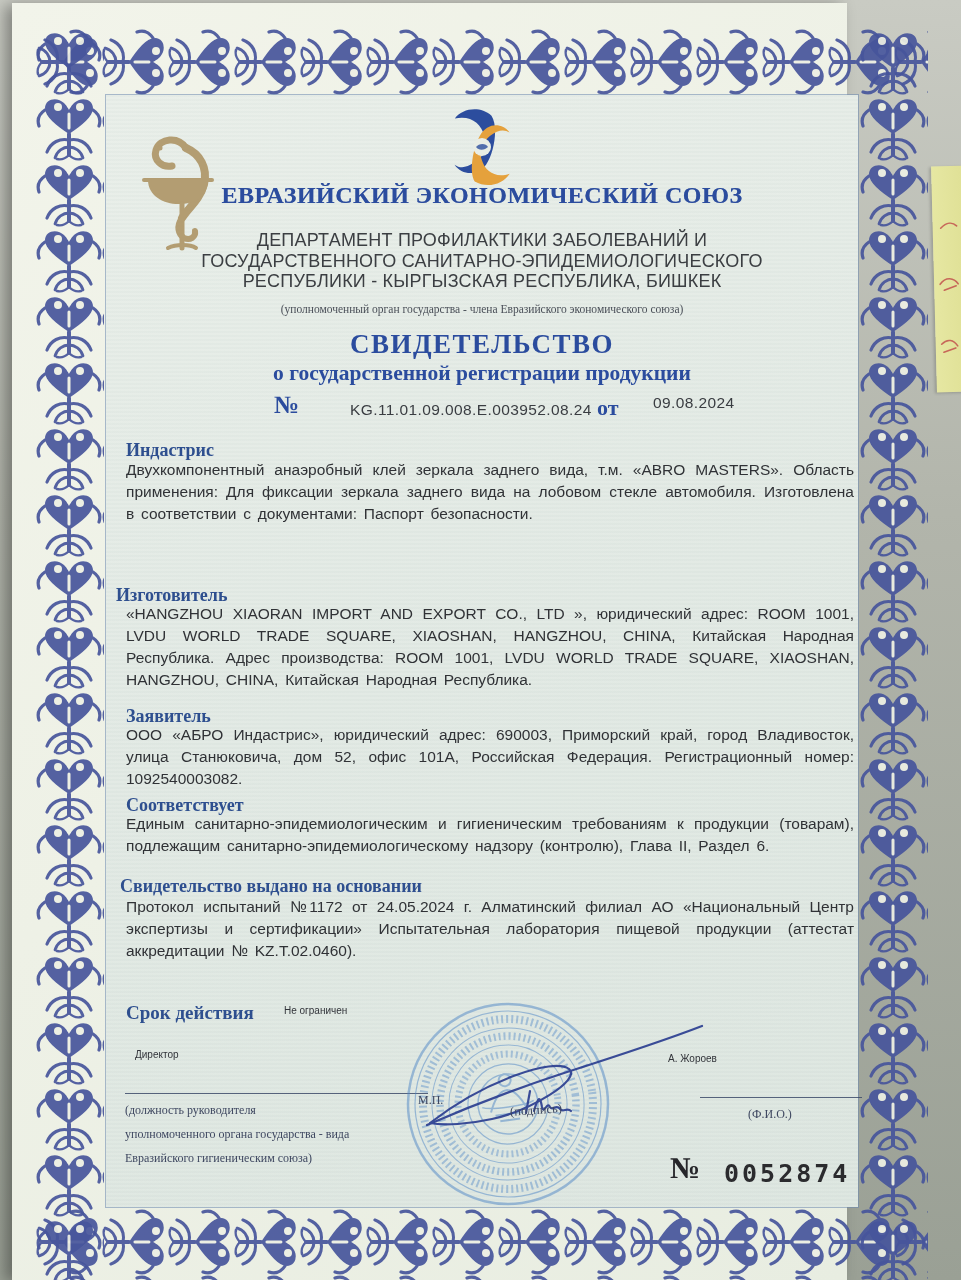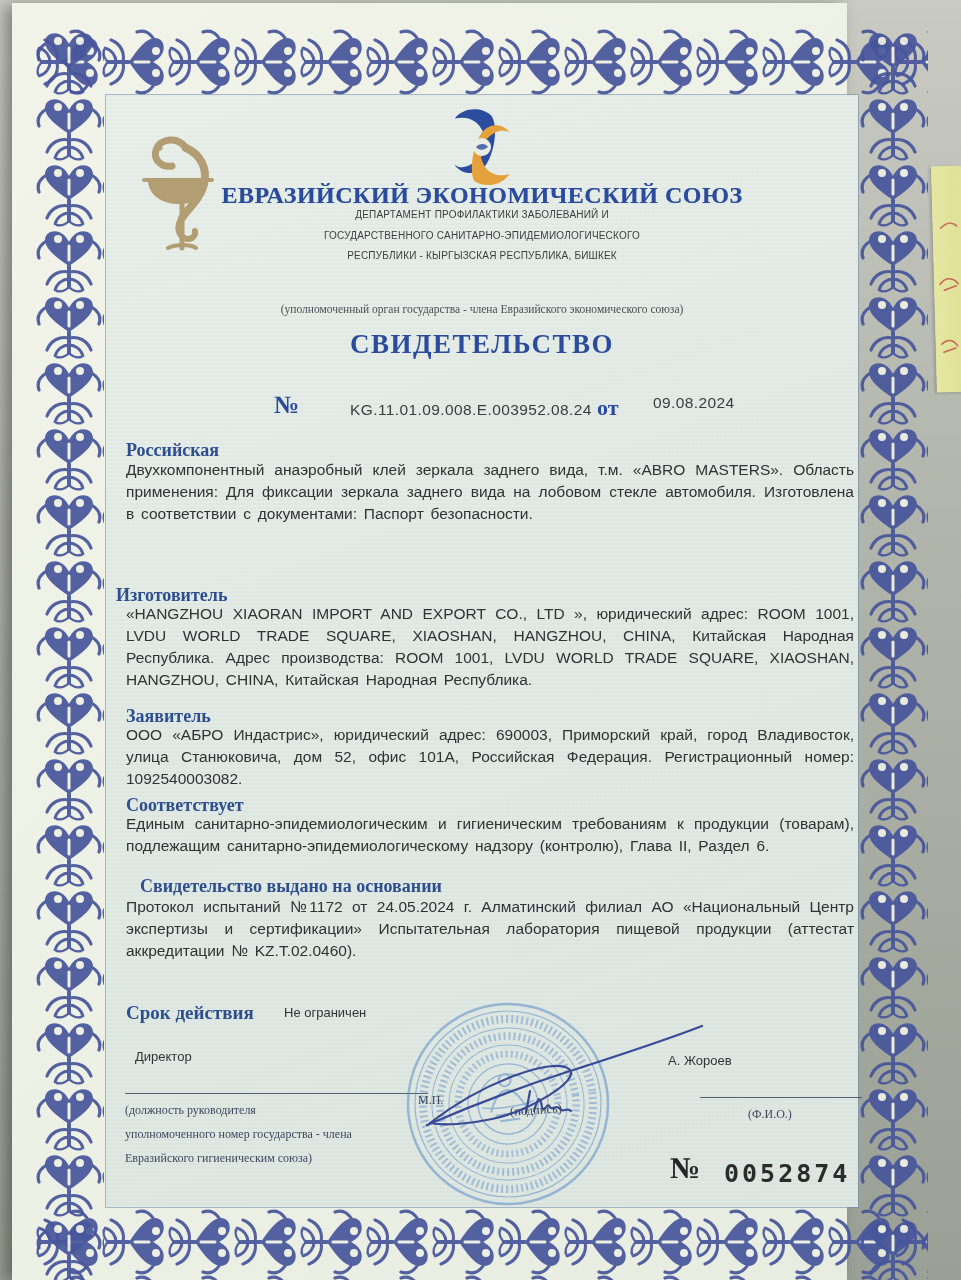--- a/index.html
+++ b/index.html
@@ -20,33 +20,33 @@
   }
   .inner::after{
     content:"";position:absolute;inset:0;pointer-events:none;
     background:repeating-linear-gradient(0deg,rgba(255,255,255,.025) 0 2px,rgba(40,60,90,.018) 2px 4px);
   }
   .strip{position:absolute;}
   .abs{position:absolute;}
   .ctr{left:94px;width:752px;text-align:center;}
   .union-title{font-family:"Liberation Serif",serif;font-weight:bold;font-size:24px;
     color:#2b4c9e;letter-spacing:.5px;text-shadow:0 0 .6px rgba(43,76,158,.6);}
-  .dept{font-size:10px;line-height:20.5px;color:#3b3e42;letter-spacing:.2px;}
+  .dept{font-size:18px;line-height:20.5px;color:#3b3e42;letter-spacing:.2px;margin-top:25px;}
   .authority{font-family:"Liberation Serif",serif;font-size:11.5px;color:#4a4f58;}
   .cert-title{font-family:"Liberation Serif",serif;font-weight:bold;font-size:27px;
     color:#2b4c9e;letter-spacing:1.5px;text-align:center;}
   .cert-sub{font-family:"Liberation Serif",serif;font-weight:bold;font-size:21.5px;color:#2b4c9e;}
   .numrow-sign{font-family:"Liberation Serif",serif;font-weight:bold;font-size:25px;color:#2b4c9e;}
   .numrow-val{font-size:15.5px;color:#3a3d42;letter-spacing:.4px;}
   .sec-h{font-family:"Liberation Serif",serif;font-weight:bold;font-size:18px;color:#2e4f8f;}
   .sec-b{left:114px;width:728px;font-size:15.5px;line-height:22px;color:#303236;
     text-align:justify;word-spacing:2.5px;}
   .small-note{font-family:"Liberation Serif",serif;font-size:12px;color:#3e4760;}
   .line{height:1px;background:#3c4a68;opacity:.85;}
-  .sig-name{font-size:13px;color:#32343a;}
+  .sig-name{font-size:10px;color:#32343a;}
   .serial-sign{font-family:"Liberation Serif",serif;font-weight:bold;font-size:30px;color:#26262a;}
   .serial-digits{font-family:"DejaVu Sans Mono",monospace;font-weight:bold;font-size:25px;
     color:#2b2b2e;letter-spacing:3px;}
   .sticky{
     position:absolute;left:934px;top:166px;width:34px;height:226px;
     background:linear-gradient(90deg,#e6e7a2,#dfe095);
     transform:rotate(-1.5deg);box-shadow:-2px 1px 3px rgba(0,0,0,.18);
   }
 </style>
 </head>
@@ -117,48 +117,49 @@
 
   <div class="abs ctr union-title" style="top:179px">ЕВРАЗИЙСКИЙ ЭКОНОМИЧЕСКИЙ СОЮЗ</div>
   <div class="abs ctr dept" style="top:202px">
     <div>ДЕПАРТАМЕНТ ПРОФИЛАКТИКИ ЗАБОЛЕВАНИЙ И</div>
     <div>ГОСУДАРСТВЕННОГО САНИТАРНО-ЭПИДЕМИОЛОГИЧЕСКОГО</div>
     <div>РЕСПУБЛИКИ - КЫРГЫЗСКАЯ РЕСПУБЛИКА, БИШКЕК</div>
   </div>
   <div class="abs ctr authority" style="top:300px">(уполномоченный орган государства - члена Евразийского экономического союза)</div>
 
   <div class="abs ctr cert-title" style="top:326px">СВИДЕТЕЛЬСТВО</div>
+  <div class="abs ctr cert-sub" style="top:358px">о государственной регистрации продукции</div>
 
   <div class="abs numrow-sign" style="left:262px;top:388px">№</div>
   <div class="abs numrow-val" style="left:338px;top:398px">KG.11.01.09.008.E.003952.08.24</div>
   <div class="abs numrow-sign" style="left:585px;top:392px;font-size:22px">от</div>
   <div class="abs numrow-val" style="left:641px;top:391px">09.08.2024</div>
 
-  <div class="abs sec-h" style="left:114px;top:437px">Российская</div>
+  <div class="abs sec-h" style="left:114px;top:437px">Индастрис</div>
   <div class="abs sec-b" style="top:456px">Двухкомпонентный анаэробный клей зеркала заднего вида, т.м. «ABRO MASTERS». Область применения: Для фиксации зеркала заднего вида на лобовом стекле автомобиля. Изготовлена в соответствии с документами: Паспорт безопасности.</div>
 
   <div class="abs sec-h" style="left:104px;top:582px">Изготовитель</div>
   <div class="abs sec-b" style="top:600px">«HANGZHOU XIAORAN IMPORT AND EXPORT CO., LTD », юридический адрес: ROOM 1001, LVDU WORLD TRADE SQUARE, XIAOSHAN, HANGZHOU, CHINA, Китайская Народная Республика. Адрес производства: ROOM 1001, LVDU WORLD TRADE SQUARE, XIAOSHAN, HANGZHOU, CHINA, Китайская Народная Республика.</div>
 
   <div class="abs sec-h" style="left:114px;top:703px">Заявитель</div>
   <div class="abs sec-b" style="top:721px">ООО «АБРО Индастрис», юридический адрес: 690003, Приморский край, город Владивосток, улица Станюковича, дом 52, офис 101А, Российская Федерация. Регистрационный номер: 1092540003082.</div>
 
   <div class="abs sec-h" style="left:114px;top:792px">Соответствует</div>
   <div class="abs sec-b" style="top:810px">Единым санитарно-эпидемиологическим и гигиеническим требованиям к продукции (товарам), подлежащим санитарно-эпидемиологическому надзору (контролю), Глава II, Раздел 6.</div>
 
-  <div class="abs sec-h" style="left:128px;top:873px">Свидетельство выдано на основании</div>
+  <div class="abs sec-h" style="left:108px;top:873px">Свидетельство выдано на основании</div>
   <div class="abs sec-b" style="top:893px">Протокол испытаний №1172 от 24.05.2024 г. Алматинский филиал АО «Национальный Центр экспертизы и сертификации» Испытательная лаборатория пищевой продукции (аттестат аккредитации № KZ.T.02.0460).</div>
 
   <div class="abs sec-h" style="left:114px;top:999px;font-size:19px">Срок действия</div>
   <div class="abs sig-name" style="left:272px;top:1002px">Не ограничен</div>
 
   <div class="abs sig-name" style="left:123px;top:1046px">Директор</div>
   <div class="abs line" style="left:113px;top:1090px;width:303px"></div>
   <div class="abs small-note" style="left:113px;top:1100px">(должность руководителя</div>
-  <div class="abs small-note" style="left:113px;top:1124px">уполномоченного номер государства - члена</div>
+  <div class="abs small-note" style="left:113px;top:1124px">уполномоченного органа государства - вида</div>
   <div class="abs small-note" style="left:113px;top:1148px">Евразийского гигиеническим союза)</div>
 
   <svg class="abs" style="left:390px;top:995px" width="212" height="212" viewBox="0 0 212 212">
     <g stroke="#4f86c6" fill="none" opacity="0.5" transform="rotate(-8 106 106)">
       <circle cx="106" cy="106" r="100" stroke-width="2.5"></circle>
       <circle cx="106" cy="106" r="93" stroke-width="1.2"></circle>
       <circle cx="106" cy="106" r="85" stroke-width="8" stroke-dasharray="2 3" opacity=".85"></circle>
       <circle cx="106" cy="106" r="76" stroke-width="1"></circle>
       <circle cx="106" cy="106" r="68" stroke-width="7.5" stroke-dasharray="2 3" opacity=".85"></circle>
       <circle cx="106" cy="106" r="59" stroke-width="1"></circle>

